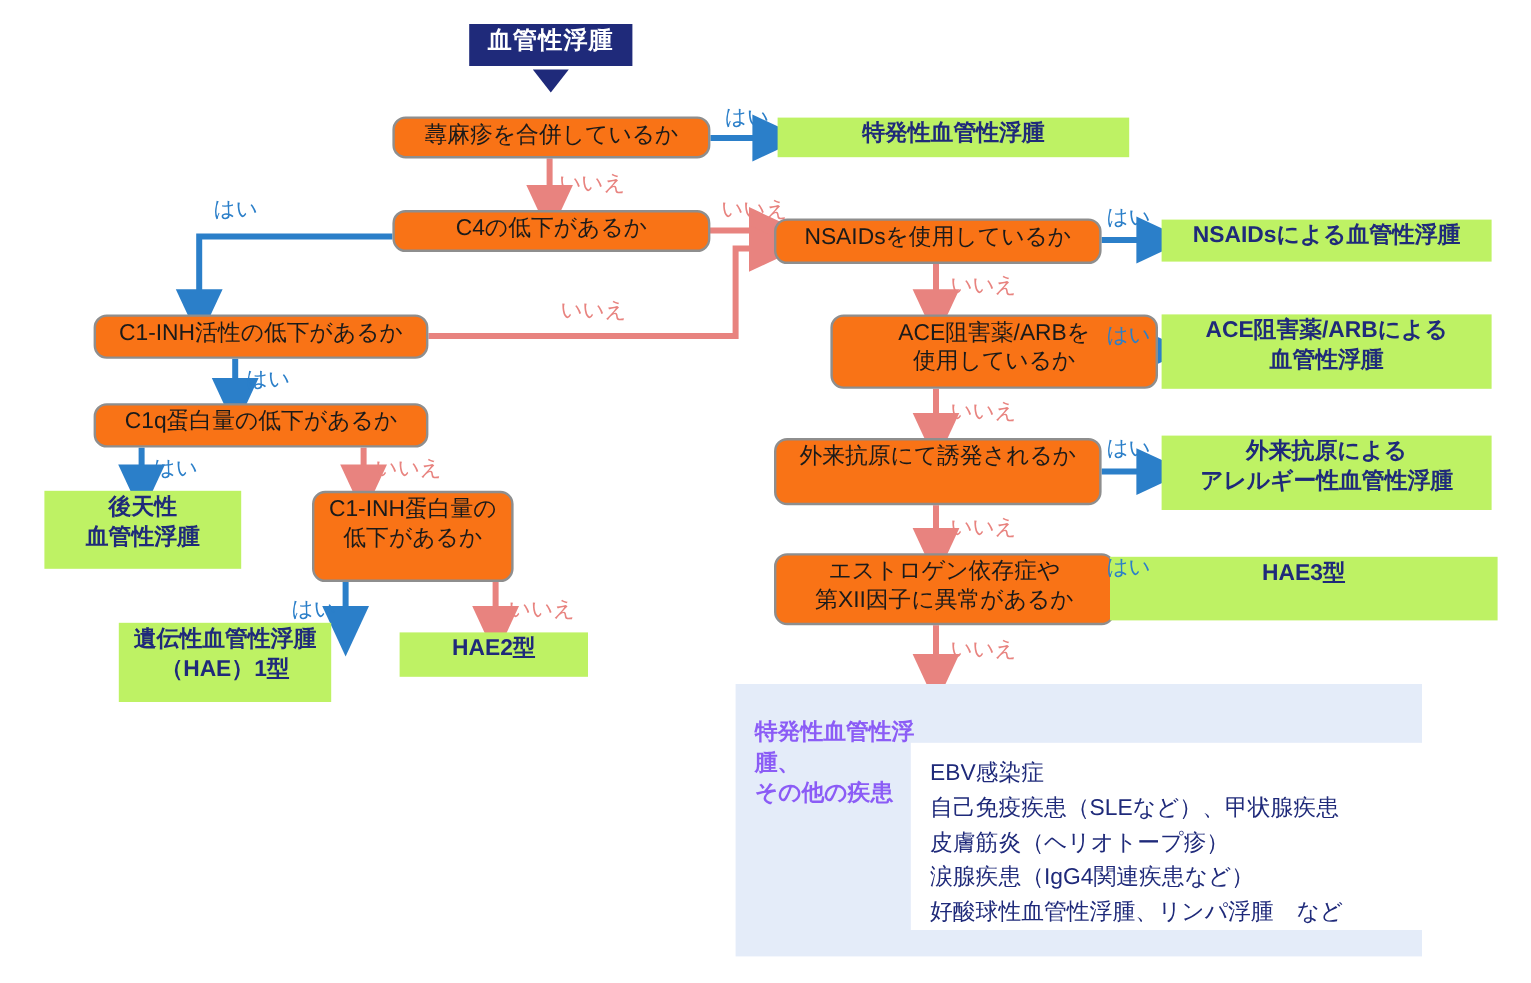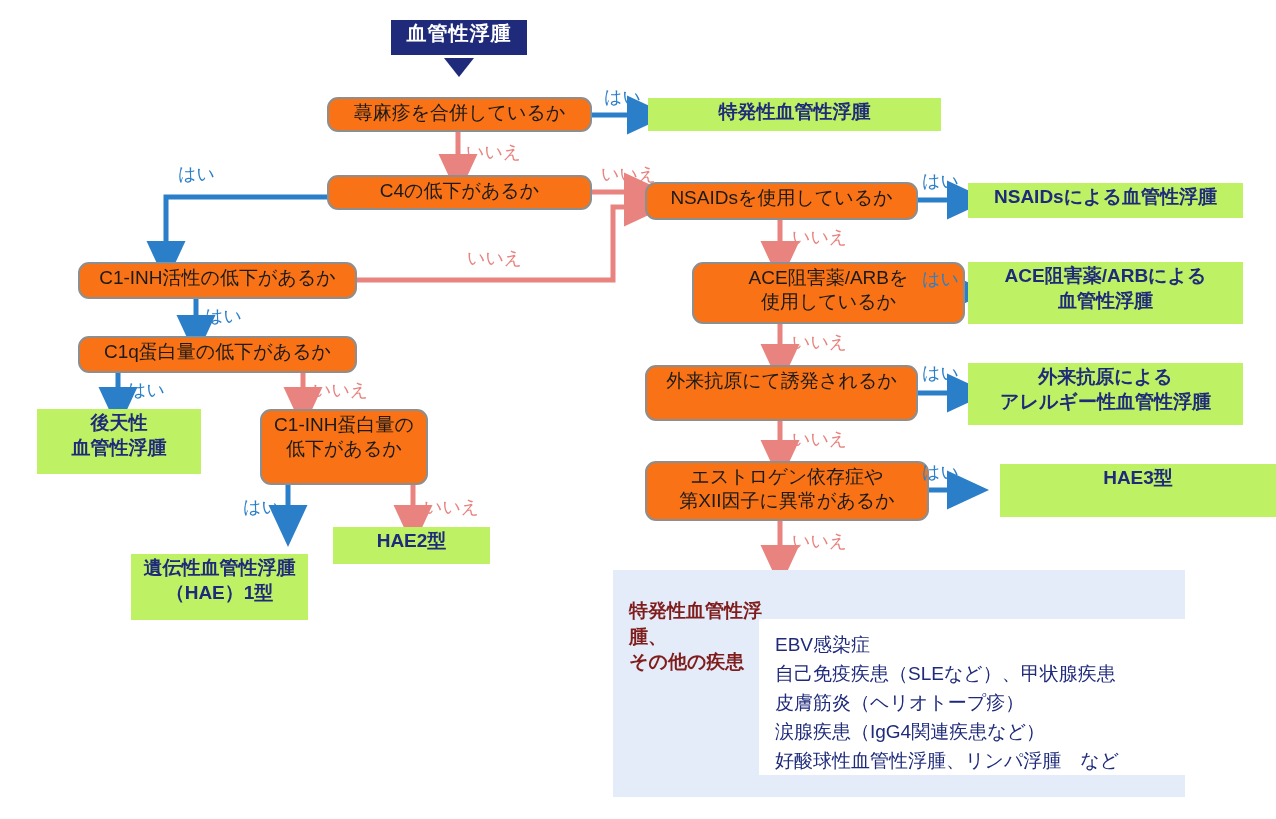--- a/index.html
+++ b/index.html
@@ -39,21 +39,21 @@
   
   .elabel{position:absolute;font-size:18px;line-height:1;white-space:nowrap;}
   .elabel.yes{color:#2b7fc9;}
   .elabel.no{color:#e8837f;}
 
   
   .panel{
     position:absolute;background:#e4ecf9;box-sizing:border-box;
   }
   .panel-title{
-    position:absolute;color:#7f1d1d;font-weight:bold;font-size:19px;line-height:1.35;
+    position:absolute;color:#8b5cf6;font-weight:bold;font-size:19px;line-height:1.35;
     white-space:pre-line;text-align:left;
   }
   .panel-list{
     position:absolute;background:#ffffff;box-sizing:border-box;
     color:#1f2a7a;font-size:19px;line-height:1.52;text-align:left;
     padding:12px 0 10px 16px;
   }
   .panel-list div{white-space:pre;}
 </style>
 </head>
@@ -156,21 +156,21 @@
 
   <div class="node obox" style="left:648px;top:98px;width:293px;height:33px;">
     <span>特発性血管性浮腫</span>
   </div>
 
   <div class="node obox" style="left:37px;top:409px;width:164px;height:65px;white-space:pre-line;">
     <span>後天性
 血管性浮腫</span>
   </div>
 
-  <div class="node obox" style="left:99px;top:554px;width:177px;height:66px;white-space:pre-line;margin-left:32px;">
+  <div class="node obox" style="left:99px;top:519px;width:177px;height:66px;white-space:pre-line;">
     <span>遺伝性血管性浮腫
 （HAE）1型</span>
   </div>
 
   <div class="node obox" style="left:333px;top:527px;width:157px;height:37px;">
     <span>HAE2型</span>
   </div>
 
   <div class="node obox" style="left:968px;top:183px;width:275px;height:35px;">
     <span>NSAIDsによる血管性浮腫</span>
@@ -179,21 +179,21 @@
   <div class="node obox" style="left:968px;top:262px;width:275px;height:62px;white-space:pre-line;">
     <span>ACE阻害薬/ARBによる
 血管性浮腫</span>
   </div>
 
   <div class="node obox" style="left:968px;top:363px;width:275px;height:62px;white-space:pre-line;">
     <span>外来抗原による
 アレルギー性血管性浮腫</span>
   </div>
 
-  <div class="node obox" style="left:1000px;top:464px;width:276px;height:53px;">
+  <div class="node obox" style="left:925px;top:464px;width:323px;height:53px;">
     <span>HAE3型</span>
   </div>
 
   <div class="elabel yes" style="left:604px;top:88px;">はい</div>
   <div class="elabel no" style="left:466px;top:143px;">いいえ</div>
 
   <div class="elabel yes" style="left:178px;top:165px;">はい</div>
   <div class="elabel no" style="left:601px;top:165px;">いいえ</div>
 
   <div class="elabel yes" style="left:205px;top:307px;">はい</div>

